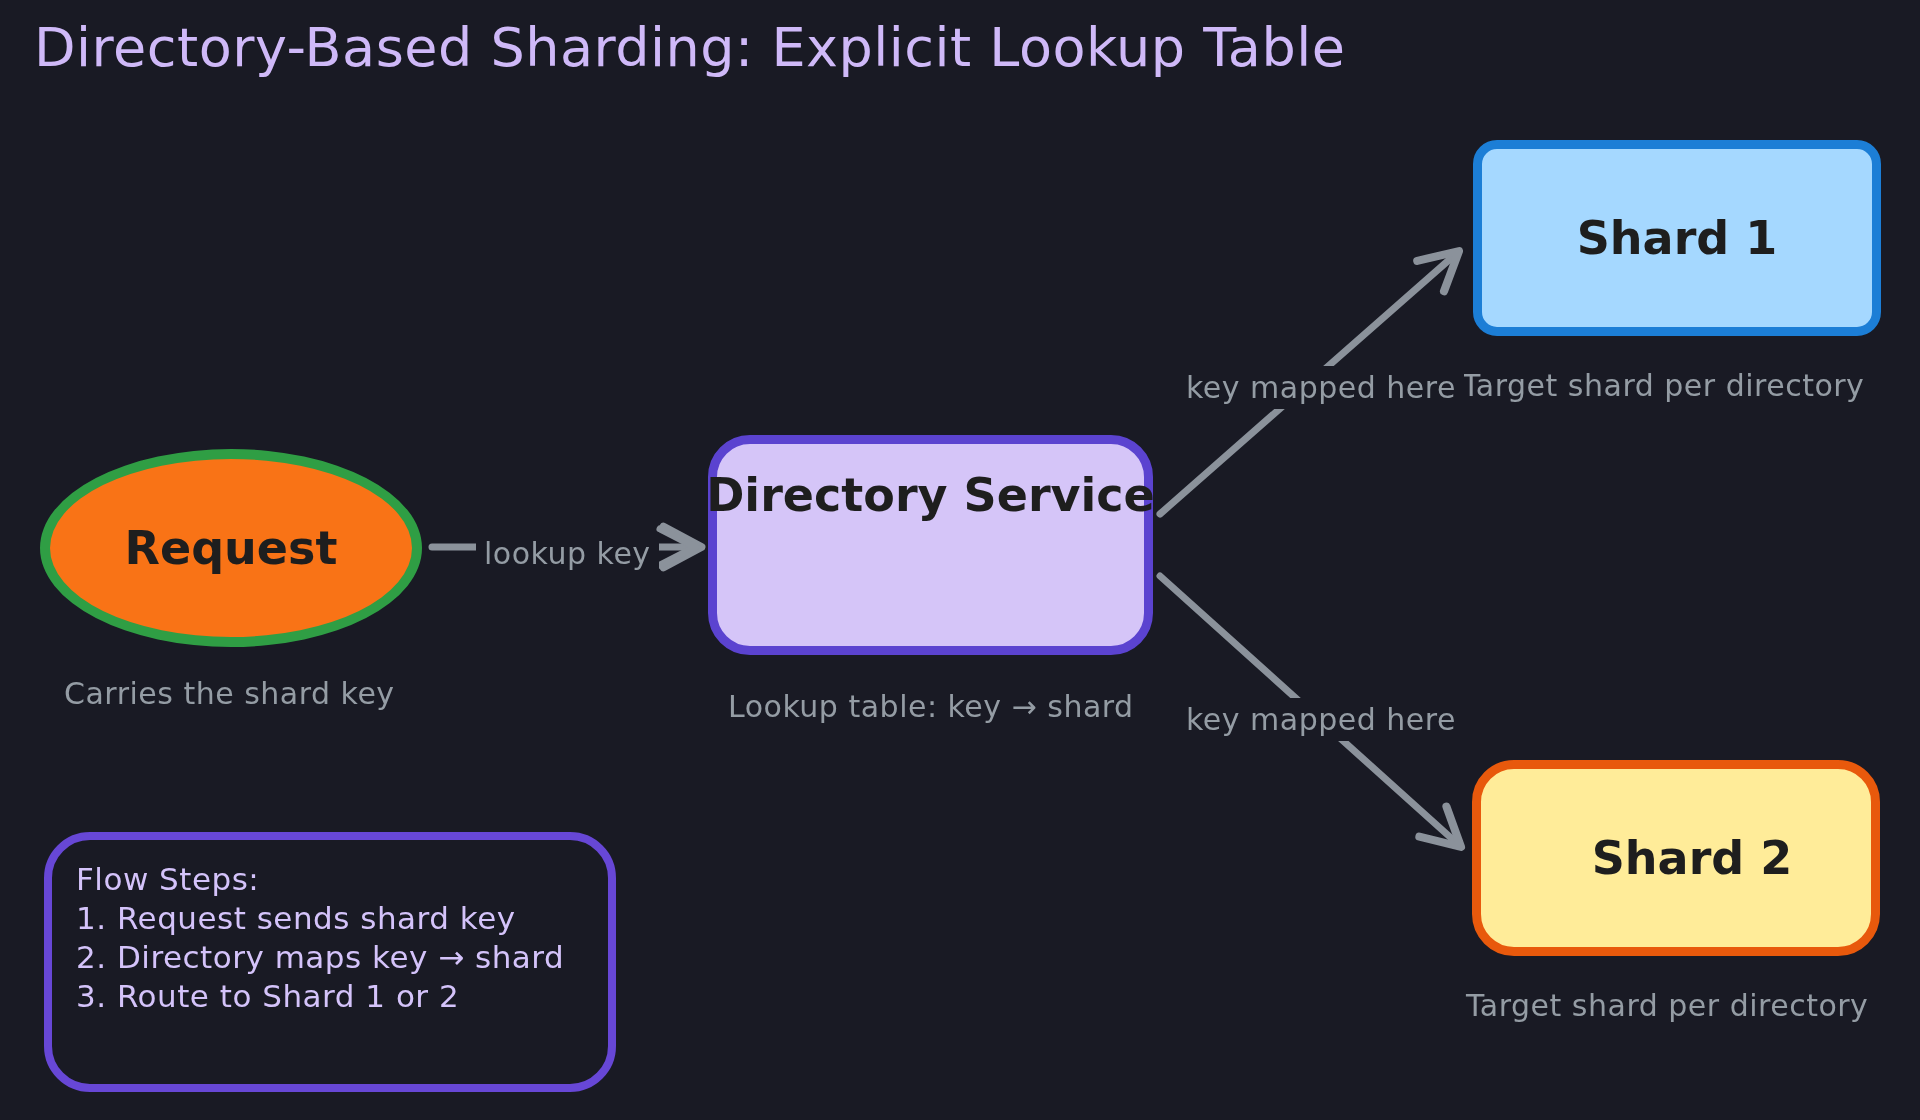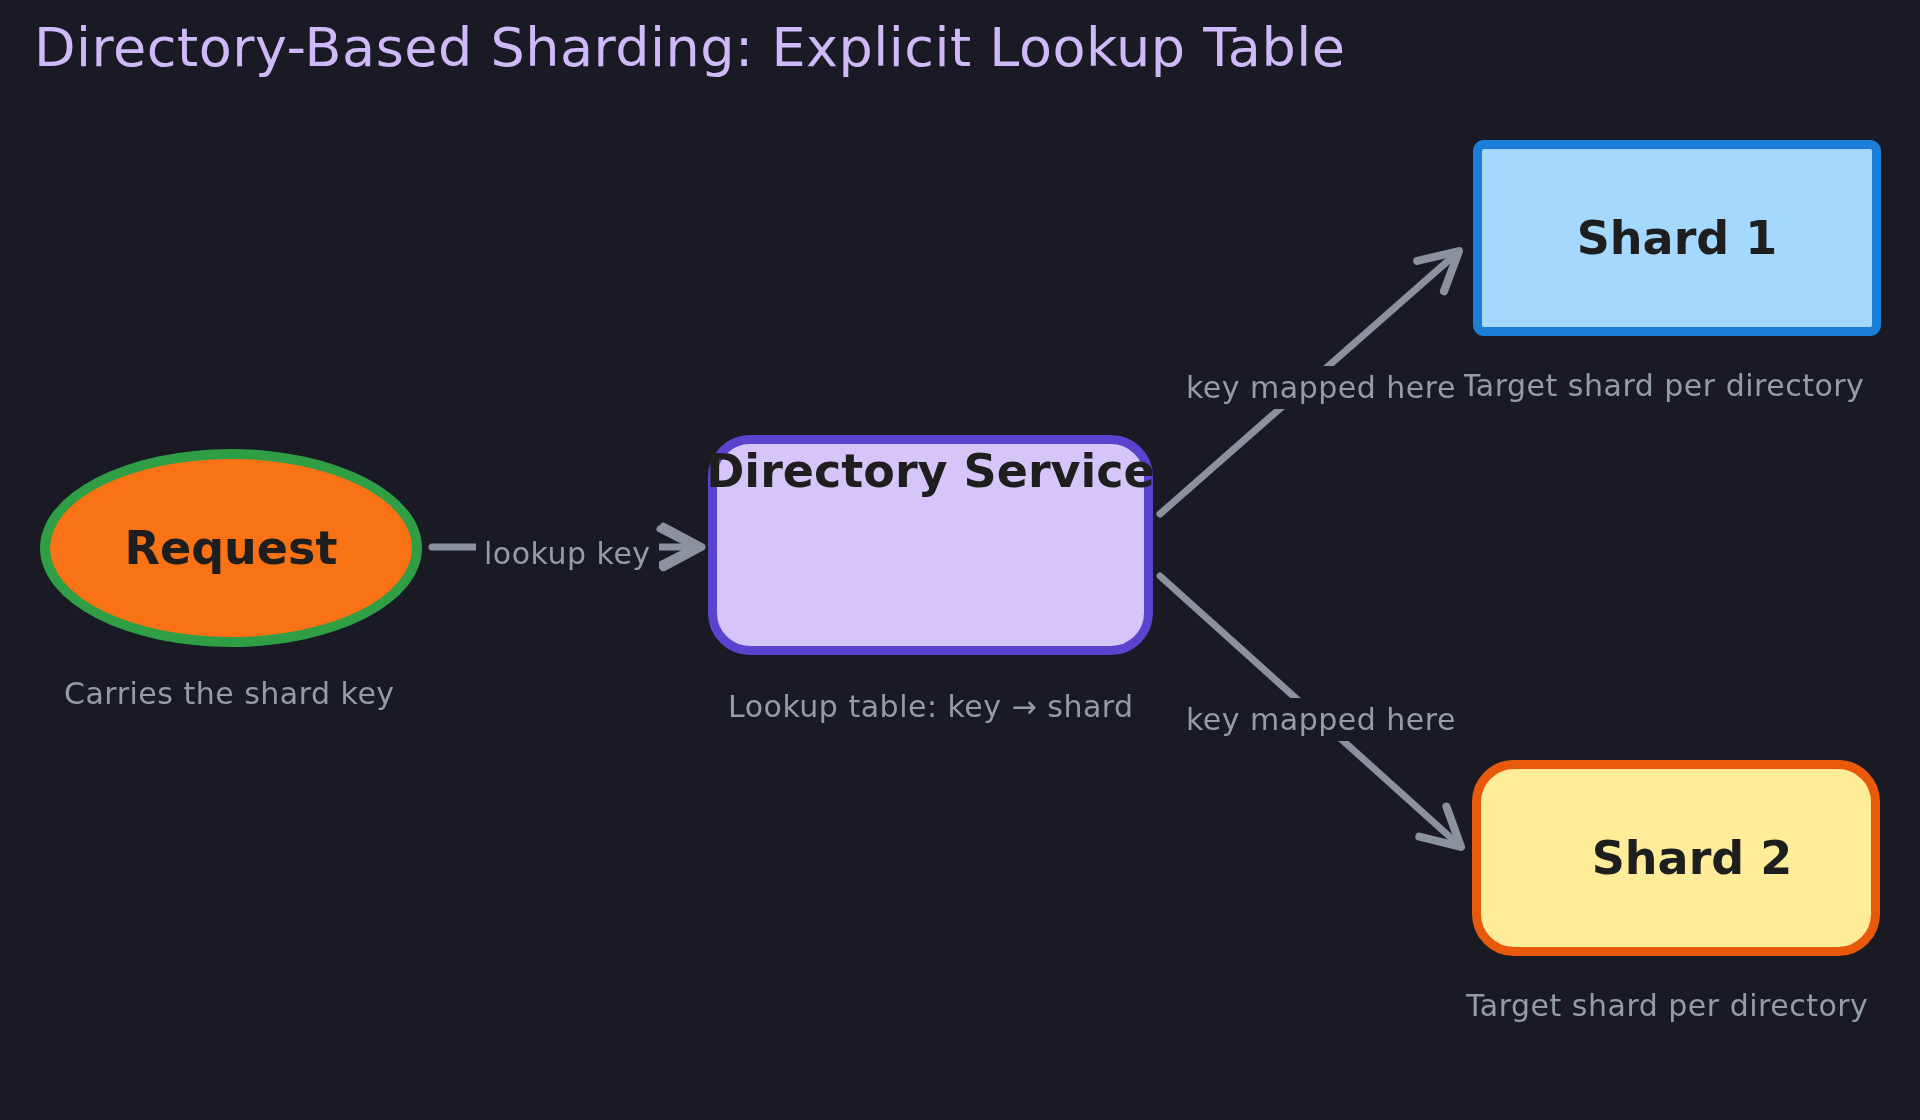--- a/index.html
+++ b/index.html
@@ -10,23 +10,23 @@
   .title{
     position:absolute;left:34px;top:16px;font-size:54px;letter-spacing:.5px;
     color:#cfb9f8;white-space:nowrap;
   }
   svg.wires{position:absolute;left:0;top:0;}
   .node{position:absolute;display:flex;align-items:center;justify-content:center;
     box-sizing:border-box;color:#1e1e1e;font-size:46px;font-weight:600;white-space:nowrap;}
   .node-request{left:40px;top:449px;width:382px;height:198px;background:#f97316;
     border:10px solid #2f9e44;border-radius:50%;}
   .node-directory{left:708px;top:435px;width:445px;height:220px;background:#d5c5f8;
-    border:9px solid #5b43d0;border-radius:42px;align-items:flex-start;}
+    border:9px solid #5b43d0;border-radius:42px;align-items:flex-start;padding-top:24px;}
   .node-shard1{left:1473px;top:140px;width:408px;height:196px;background:#a5d8ff;
-    border:9px solid #1c7ed6;border-radius:11px;}
+    border:9px solid #1c7ed6;border-radius:24px;}
   .node-shard2{left:1472px;top:760px;width:408px;height:196px;background:#ffec99;
     border:9px solid #e8590c;border-radius:42px;padding-left:32px;}
   .caption,.edge-label{
     position:absolute;font-size:30px;color:#949ca4;white-space:nowrap;letter-spacing:.5px;margin-top:8px;
   }
   .edge-label{background:#191a24;padding:4px 8px;}
   .cap-request{left:64px;top:668px;}
   .cap-directory{left:728px;top:681px;}
   .cap-shard1{left:1462px;top:360px;}
   .cap-shard2{left:1466px;top:980px;}
@@ -83,14 +83,20 @@
   <div class="caption cap-shard1">Target shard per directory</div>
 
   <div class="caption cap-shard2">Target shard per directory</div>
 
   <div class="edge-label lbl-lookup">lookup key</div>
 
   <div class="edge-label lbl-map-top">key mapped here</div>
 
   <div class="edge-label lbl-map-bottom">key mapped here</div>
 
+  <div class="flow-box">
+    <div>Flow Steps:</div>
+    <div>1. Request sends shard key</div>
+    <div>2. Directory maps key → shard</div>
+    <div>3. Route to Shard 1 or 2</div>
+  </div>
 
 </div>
 
 </body></html>

